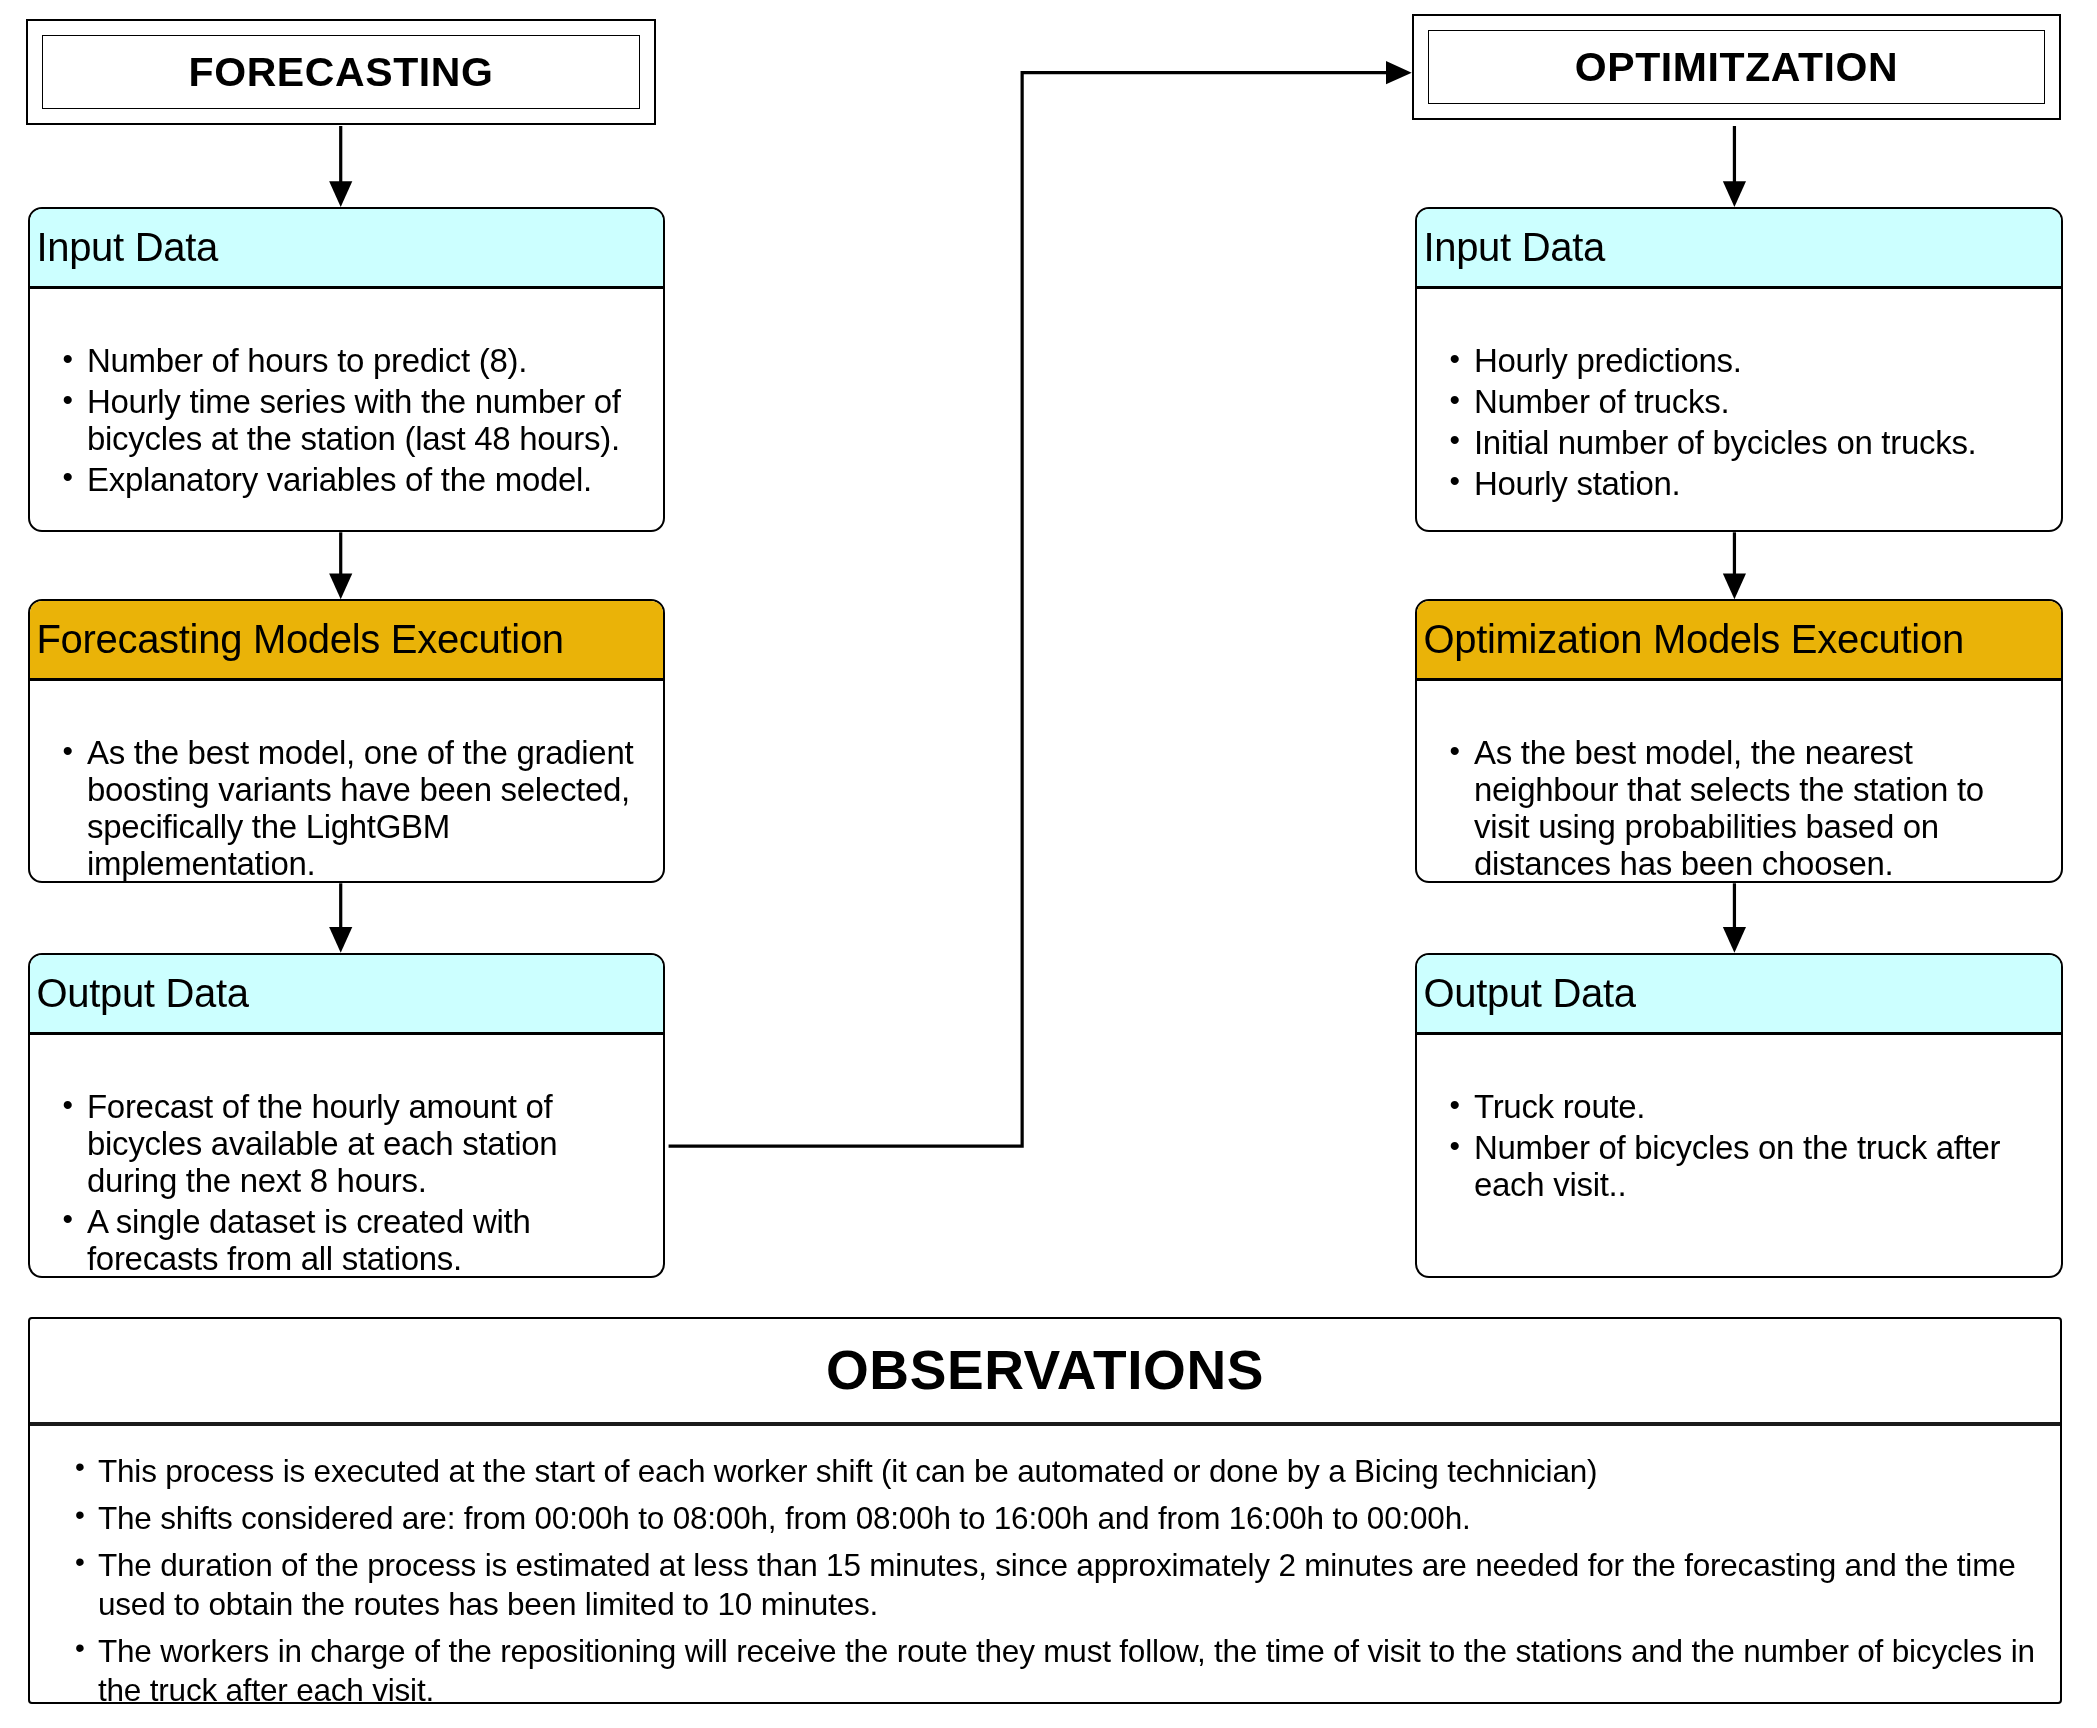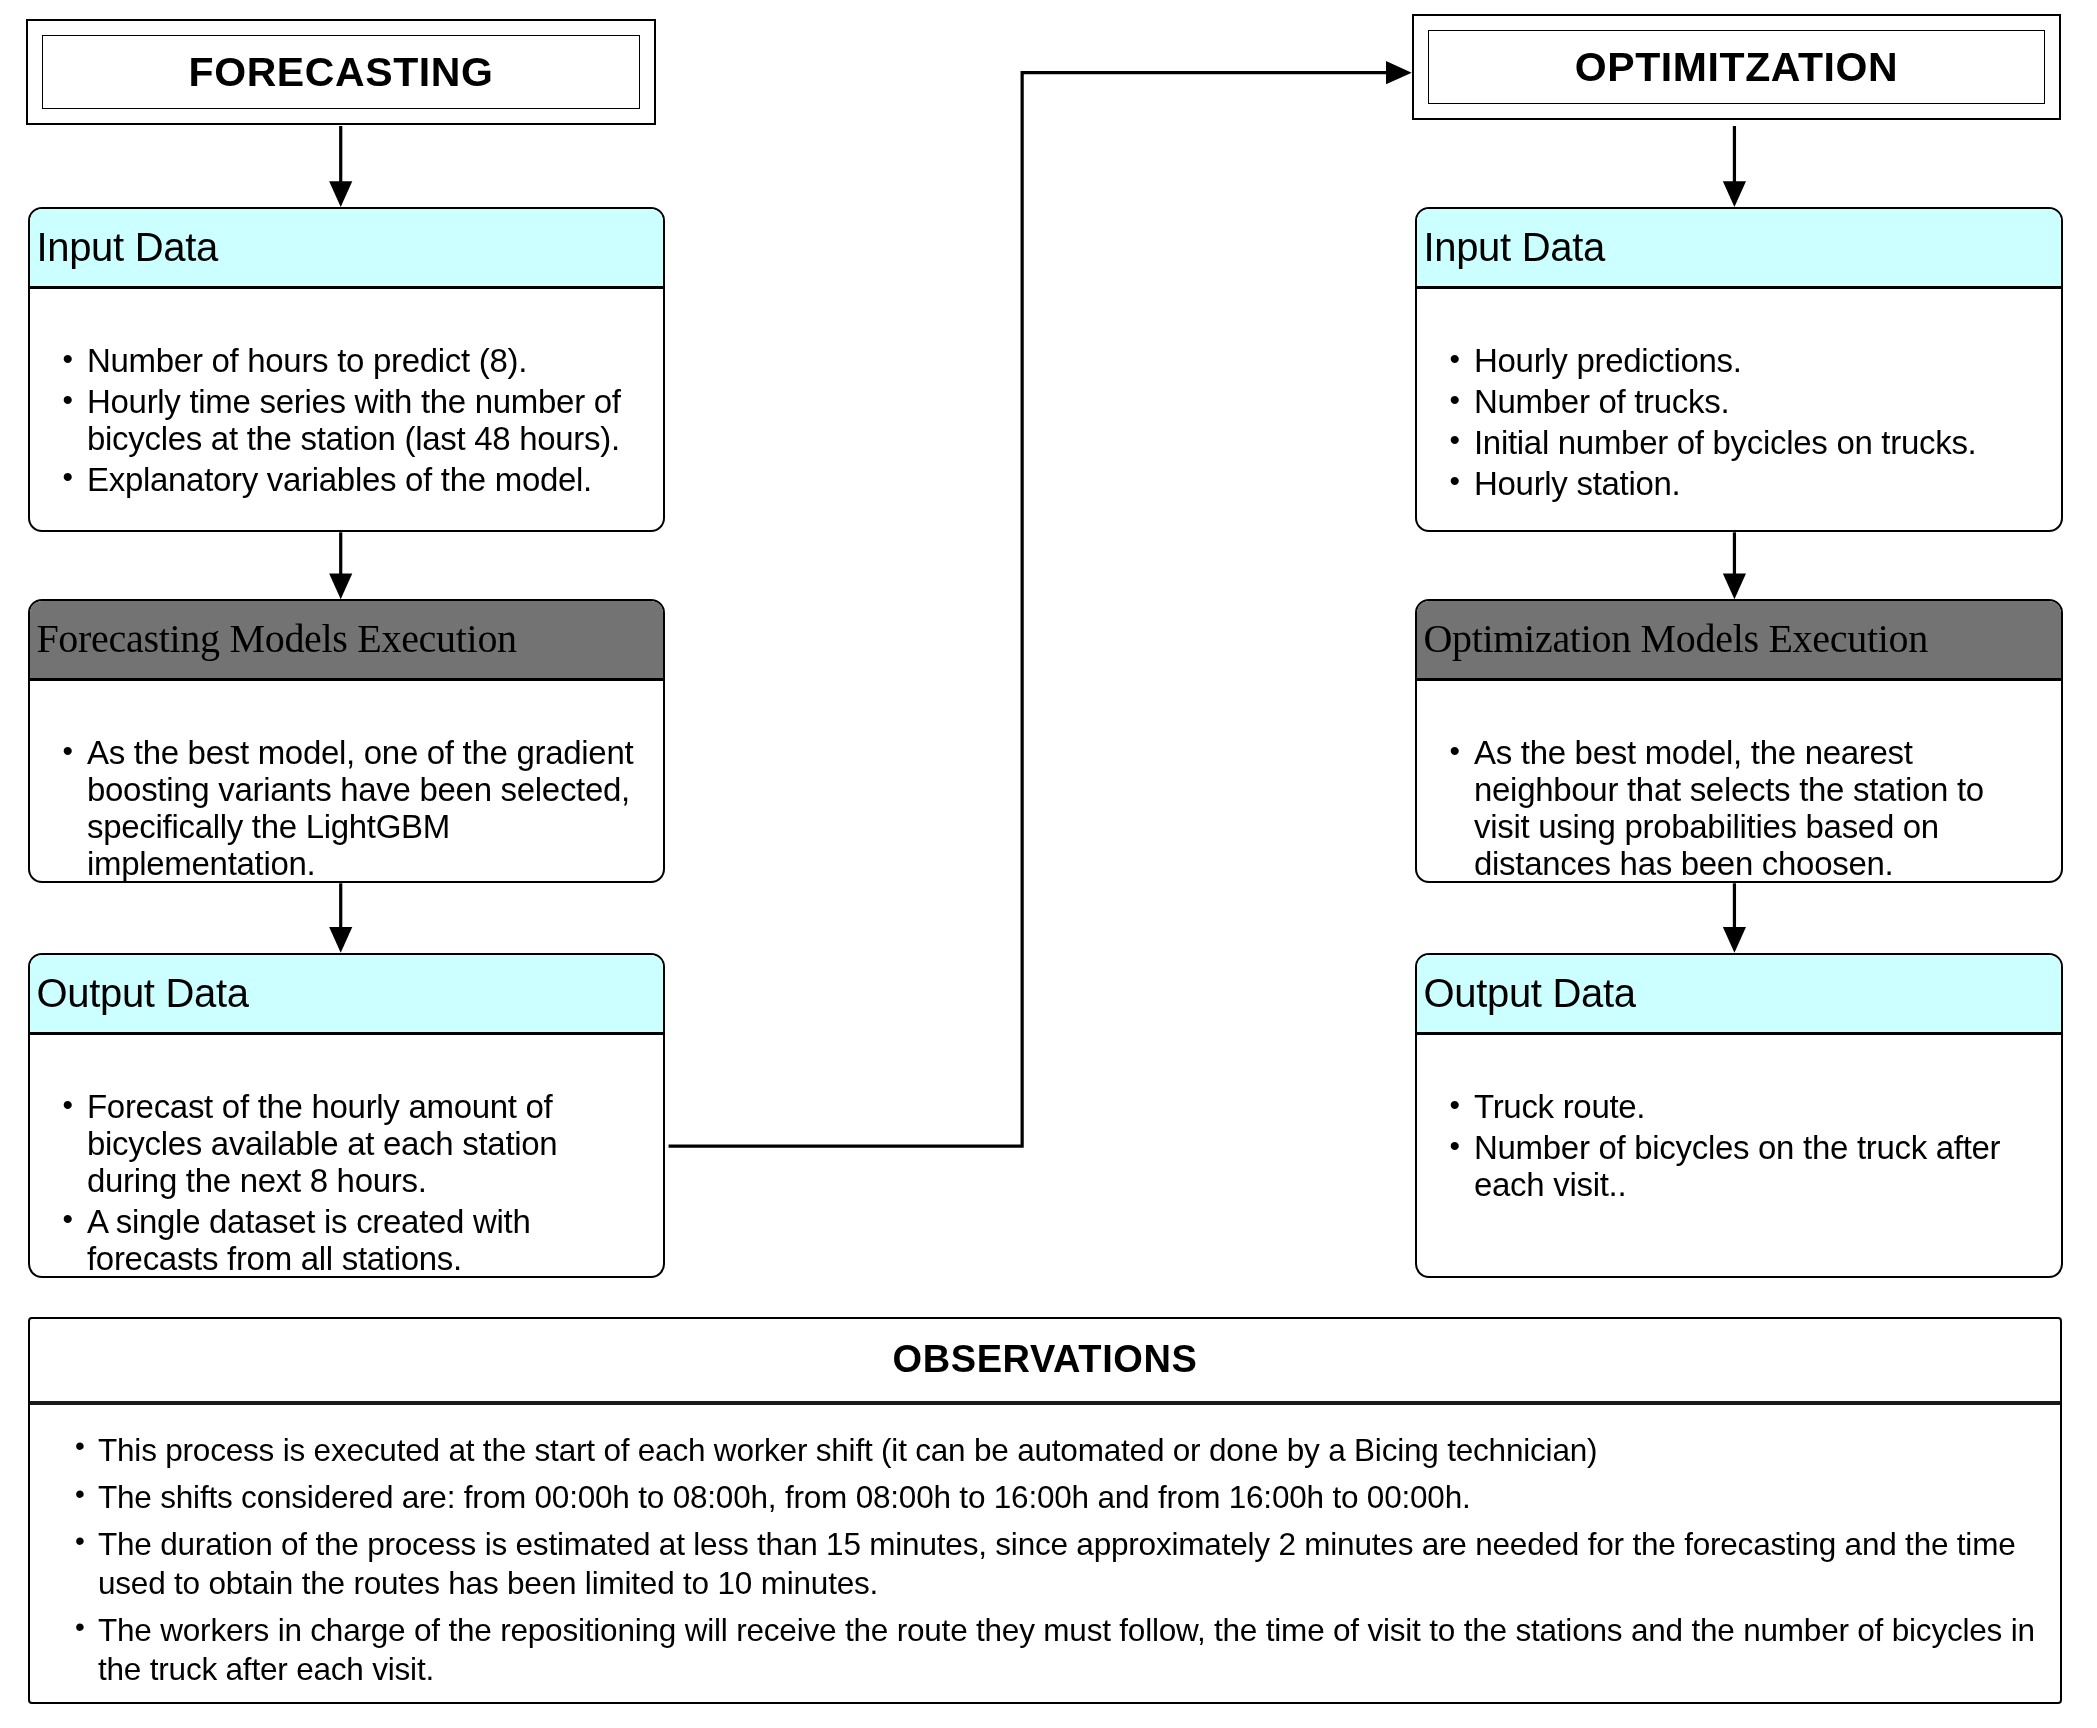--- a/index.html
+++ b/index.html
@@ -28,21 +28,21 @@
   .node-header {
     box-sizing: border-box;
     width: 100%;
     font-size: 40px;
     line-height: 1.0;
     padding: 18px 6.4px 19.3px 6.4px;
     border-bottom: 3.2px solid #000000;
     letter-spacing: -0.3px;
   }
   .node-header.cyan { background: #ccffff; }
-  .node-header.yellow { background: #737373; font-family: Liberation Serif, serif; }
+  .node-header.yellow { background: #eab308; }
   .node-body {
     box-sizing: border-box;
     padding: 16.7px 18px 13px 18px;
     margin-top: 37px;
   }
   ul.bullets {
     margin: 0;
     padding: 0 0 0 39px;
     list-style: none;
   }
@@ -94,21 +94,21 @@
     overflow: hidden;
   }
   #observations-title-bar {
     box-sizing: border-box;
     width: 100%;
     text-align: center;
     padding: 19.3px 0 19.3px 0;
     border-bottom: 4.5px solid #1a1a1a;
   }
   #observations-title {
-    font-size: 38px;
+    font-size: 55px;
     font-weight: bold;
     letter-spacing: 0.6px;
   }
   #observations-body {
     box-sizing: border-box;
     padding: 26px 12px 13px 32px;
   }
   ul.obs-bullets {
     margin: 0;
     padding: 0 0 0 36px;

